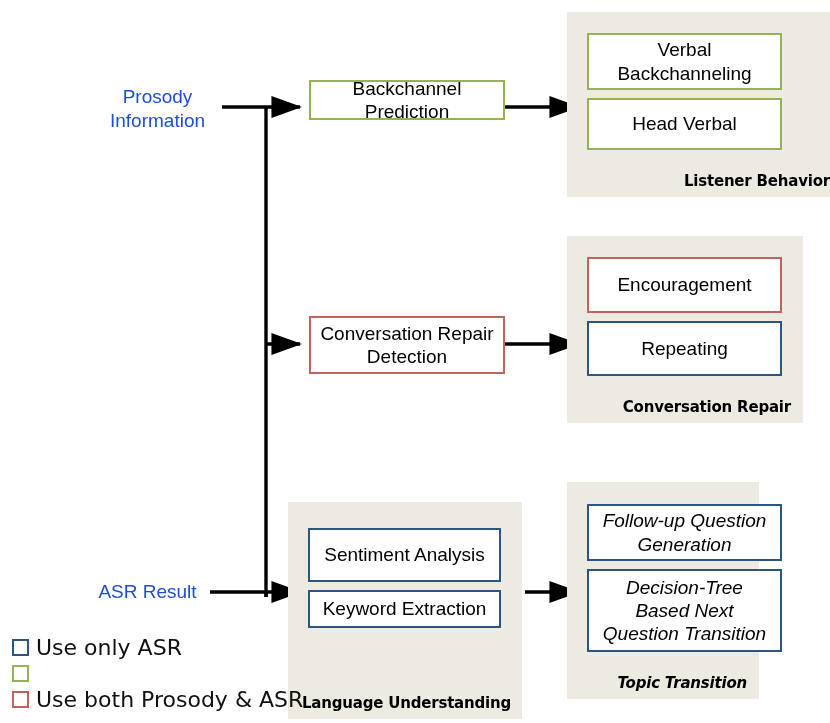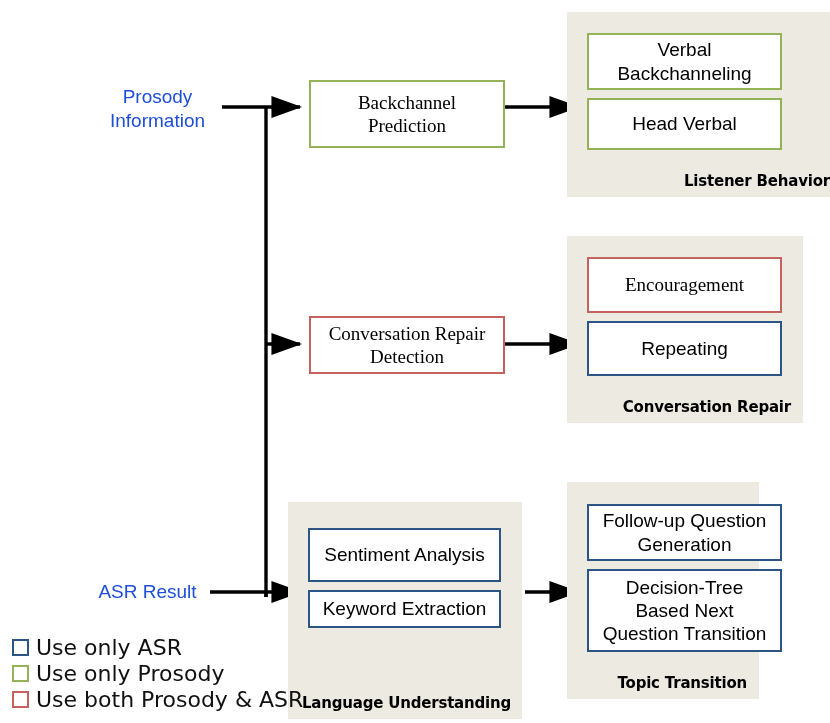--- a/index.html
+++ b/index.html
@@ -50,21 +50,21 @@
     display: flex;
     align-items: center;
     justify-content: center;
     text-align: center;
     font-family: "Liberation Sans", sans-serif;
     font-size: 19px;
     line-height: 1.22;
     color: #000;
   }
   .node.green  { border-color: #94B356; }
-  .node.red    { border-color: #C4625E; font-family: Liberation Serif, serif; }
+  .node.red    { border-color: #C4625E; }
   .node.blue   { border-color: #2B5584; }
 
   .node span { display: block; padding: 0 4px; }
 
   
   .src-label {
     position: absolute;
     font-family: "Liberation Sans", sans-serif;
     font-size: 19px;
     line-height: 1.25;
@@ -139,21 +139,21 @@
     <path d="M505,344 L578,344" stroke="#000" stroke-width="3.4" fill="none" marker-end="url(#arrow)"></path>
 
     <path d="M525,592 L578,592" stroke="#000" stroke-width="3.4" fill="none" marker-end="url(#arrow)"></path>
   </svg>
 
   <div class="src-label" style="left: 95px; top: 85px; width: 125px; white-space: pre-line;">Prosody
 Information</div>
 
   <div class="src-label" style="left:85px; top:580px; width:125px;">ASR Result</div>
 
-  <div class="node green" style="left:309px; top:80px; width:196px; height:68px;font-family:Liberation Serif, serif;">
+  <div class="node green" style="left:309px; top:80px; width:196px; height:40px;">
     <span style="white-space: pre-line;">Backchannel
 Prediction</span>
   </div>
 
   <div class="node red" style="left:309px; top:316px; width:196px; height:58px;">
     <span style="white-space: pre-line;">Conversation Repair
 Detection</span>
   </div>
 
   <div class="panel" style="left:567px; top:12px; width:275px; height:185px;">
@@ -180,41 +180,40 @@
   <div class="panel" style="left:288px; top:482px; width:234px; height:217px;margin-top:20px;">
     <div class="node blue" style="left:20px; top:26px; width:193px; height:54px;">
       <span>Sentiment Analysis</span>
     </div>
     <div class="node blue" style="left:20px; top:88px; width:193px; height:38px;">
       <span>Keyword Extraction</span>
     </div>
     <div class="panel-title left-pad">Language Understanding</div>
   </div>
 
-  <div class="panel" style="left:567px; top:482px; width:192px; height:217px;">
+  <div class="panel" style="left:567px; top:482px; width:192px; height:217px;font-style:italic;">
     <div class="node blue" style="left:20px; top:22px; width:195px; height:57px;">
       <span style="white-space: pre-line;">Follow-up Question
 Generation</span>
     </div>
     <div class="node blue" style="left:20px; top:87px; width:195px; height:83px;">
       <span style="white-space: pre-line;">Decision-Tree
 Based Next
 Question Transition</span>
     </div>
     <div class="panel-title">Topic Transition</div>
   </div>
 
   <div class="legend">
     <div class="legend-row">
       <span class="legend-swatch blue"></span>
       <span class="legend-text">Use only ASR</span>
     </div>
     <div class="legend-row">
       <span class="legend-swatch green"></span>
-      <span class="legend-text">Use only Prosody</span>
     </div>
     <div class="legend-row">
       <span class="legend-swatch red"></span>
       <span class="legend-text">Use both Prosody &amp; ASR</span>
     </div>
   </div>
 
 </div>
 
 </body></html>

